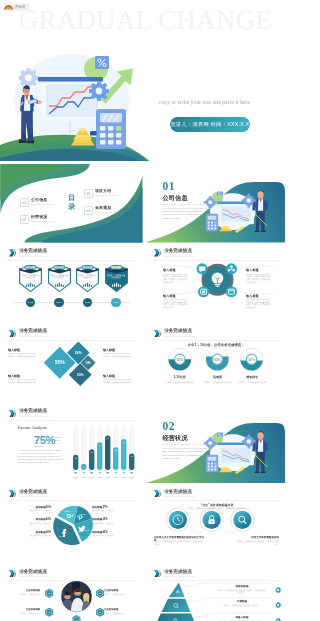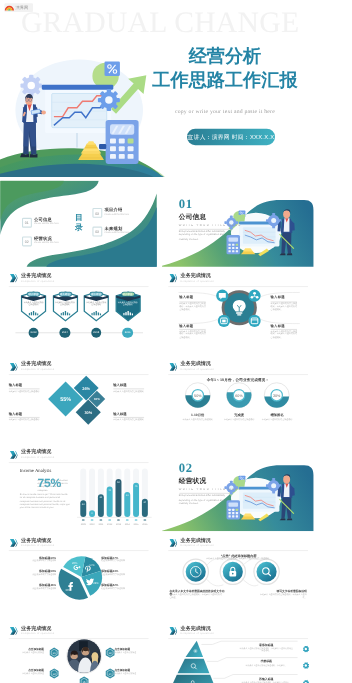--- a/index.html
+++ b/index.html
@@ -221,24 +221,20 @@
 
   <div class="logo">
     <svg width="9" height="7" viewBox="0 0 18 14">
       <path d="M0.5 13 A8.5 8.5 0 0 1 17.5 13 L14.2 13 A5.2 5.2 0 0 0 3.8 13 Z" fill="#e8452c"></path>
       <path d="M3.8 13 A5.2 5.2 0 0 1 14.2 13 L11.3 13 A2.3 2.3 0 0 0 6.7 13 Z" fill="#f5b21d"></path>
       <path d="M6.7 13 A2.3 2.3 0 0 1 11.3 13 Z" fill="#3ea35a"></path>
     </svg>
     <span class="logo-txt">演界网</span>
   </div>
   <div class="wm">GRADUAL CHANGE</div>
-  <div class="ctitle">
-    <div class="l1">经营分析</div>
-    <div class="l2">工作思路工作汇报</div>
-  </div>
   <div class="csub2">copy or write your text and paste it here</div>
   <div class="cbtn">
     <span>宣讲人：演界网   时间：XXX.X.X</span>
   </div>
 </div>
 <div class="slide sg" id="s2" style="left:0.0px;top:164.4px">
   <svg width="142.8" height="78.5" viewBox="0 0 143 79" style="position:absolute;left:0;top:0">
     <defs>
       <linearGradient id="tg1" x1="0" y1="0" x2=".8" y2="1">
             <stop offset="0" stop-color="#5aa75e"></stop>

